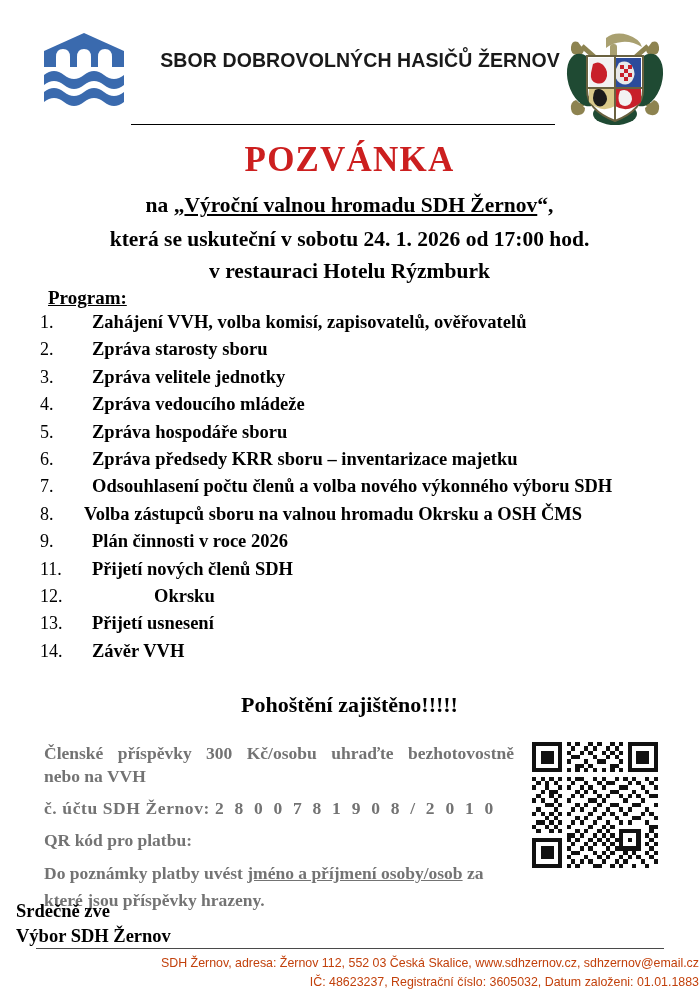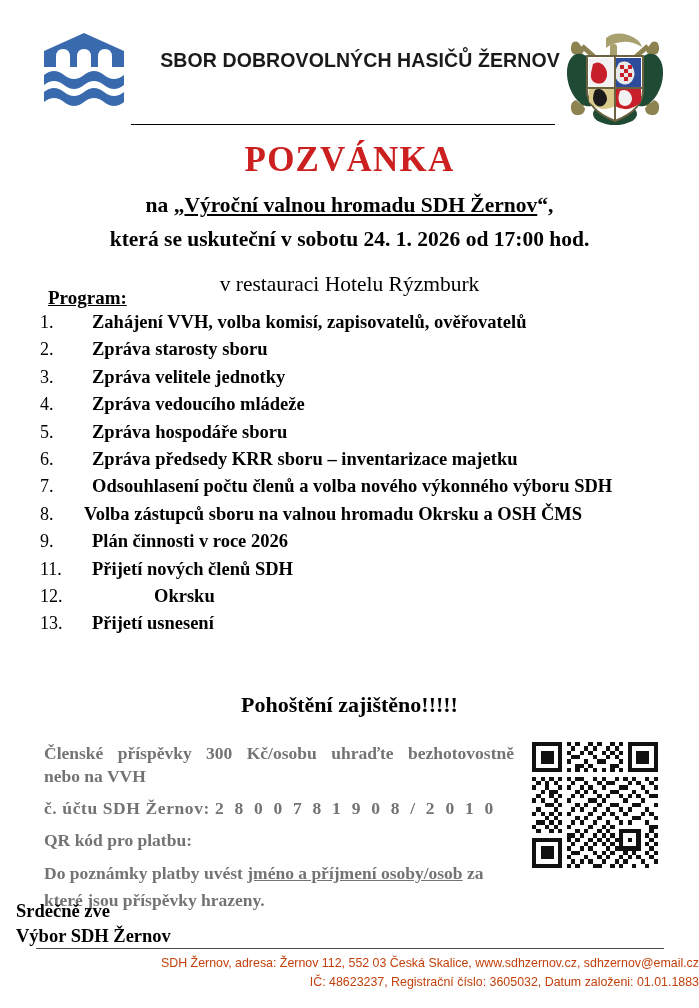--- a/index.html
+++ b/index.html
@@ -80,23 +80,23 @@
     line-height: 1.35;
   }
   .subtitle-1 .u { text-decoration: underline; }
   .subtitle-2 {
     margin-top: 5px;
     font-size: 21.5px;
     font-weight: bold;
     line-height: 1.35;
   }
   .subtitle-3 {
-    margin-top: 16px;
+    margin-top: 3px;
     font-size: 21.5px;
-    font-weight: normal;
+    font-weight: bold;
     line-height: 1.35;
   }
 
   
   .program-heading {
     position: absolute;
     left: 48px;
     top: 287px;
     font-size: 19px;
     font-weight: bold;
@@ -317,20 +317,24 @@
     <span class="program-num">11.</span>
     <span class="program-text">Přijetí nových členů SDH</span>
   </div>
   <div class="program-row indent-more">
     <span class="program-num">12.</span>
     <span class="program-text">Okrsku</span>
   </div>
   <div class="program-row">
     <span class="program-num">13.</span>
     <span class="program-text">Přijetí usnesení</span>
+  </div>
+  <div class="program-row">
+    <span class="program-num">14.</span>
+    <span class="program-text">Závěr VVH</span>
   </div>
 </div>
 
 <div class="pohosteni">Pohoštění zajištěno!!!!!</div>
 
 <div class="pay-block">
   <div class="pay-line-justify">Členské příspěvky 300 Kč/osobu uhraďte bezhotovostně</div>
   <div class="pay-nowrap">nebo na VVH</div>
   <div class="pay-gap"></div>
   <div class="pay-nowrap acct">

